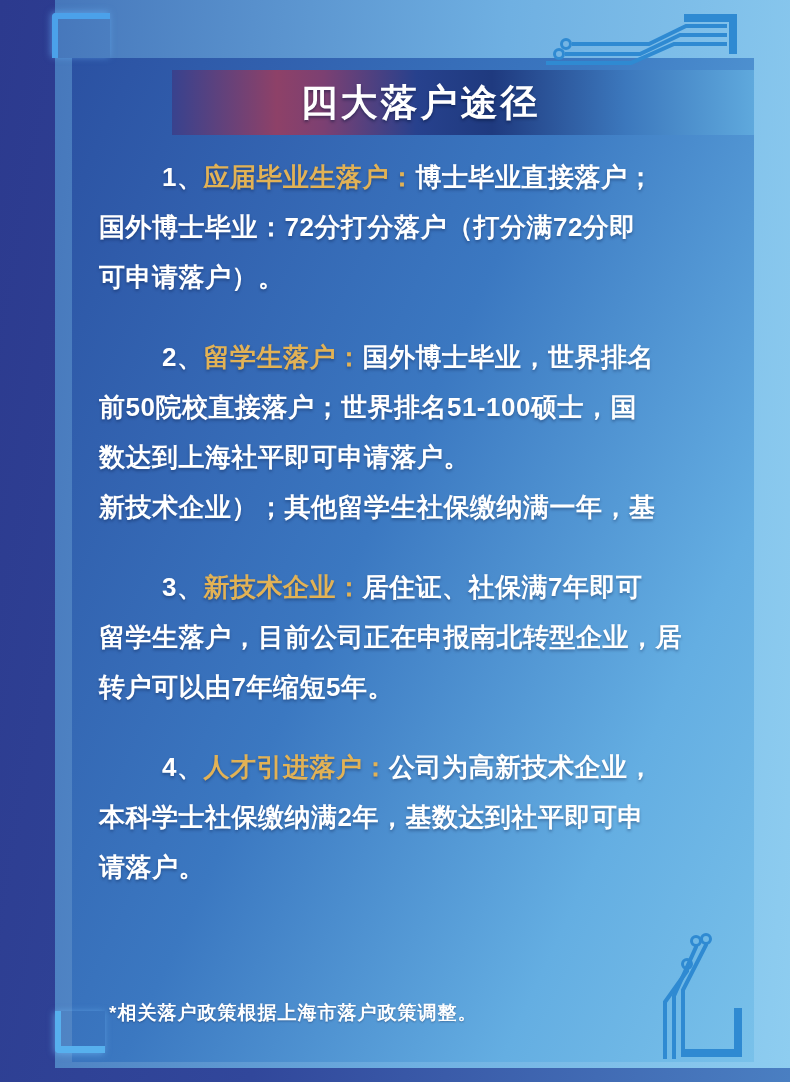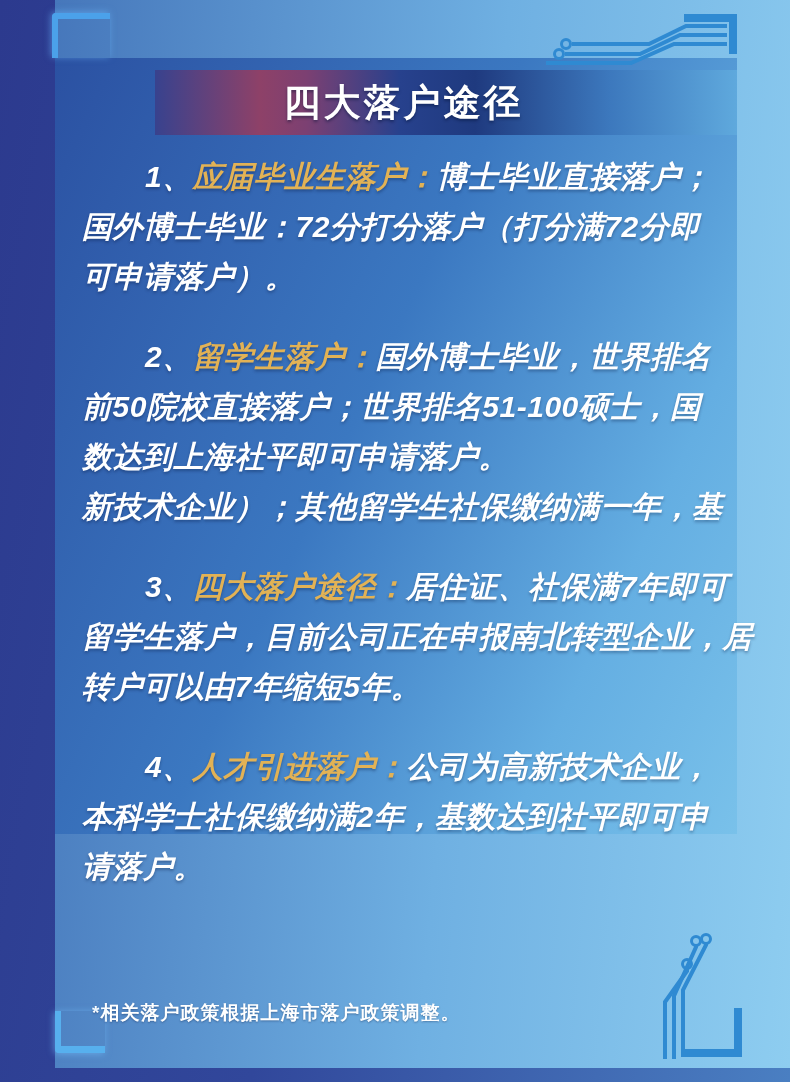--- a/index.html
+++ b/index.html
@@ -12,42 +12,42 @@
   .page{ position:absolute; inset:0; }
 
   
   .band{
     position:absolute; left:55px; top:0; right:0; bottom:14px;
     background:linear-gradient(95deg,#4677bb 0%,#6fb0e2 55%,#8ecdf0 100%);
   }
 
   
   .panel{
-    position:absolute; left:55px; top:58px; width:682px; height:776px;
+    position:absolute; left:72px; top:58px; width:682px; height:1004px;
     background:linear-gradient(115deg,#2b51a2 0%,#3b78c1 45%,#64aee2 78%,#79c1ea 100%);
   }
 
   
   .banner{
     position:absolute; left:100px; top:12px; width:582px; height:65px;
     display:flex; align-items:center; justify-content:center; padding-right:85px;
     background:linear-gradient(90deg,#38428e 0%,#8e4168 18%,#7c4072 26%,#27418d 42%,
                #1f3a7f 55%,#3c78bd 78%,#5fa9dd 100%);
   }
   .banner-title{
     color:#ffffff; font-size:37px; font-weight:700; letter-spacing:3px;
     text-shadow:0 2px 3px rgba(0,15,50,.45);
   }
 
   
   .content{ position:absolute; left:27px; top:94px; width:652px; }
   .para{ margin-bottom:30px; }
   .line{
-    color:#ffffff; font-size:30px; font-weight:700; line-height:50px; height:50px;
-    white-space:nowrap; text-shadow:0 2px 3px rgba(0,20,60,.35); letter-spacing:0.5px;font-style:italic;
+    color:#ffffff; font-size:26px; font-weight:700; line-height:50px; height:50px;
+    white-space:nowrap; text-shadow:0 2px 3px rgba(0,20,60,.35); letter-spacing:0.5px;
   }
   .indent{ display:inline-block; width:63px; }
   .gold{ color:#e2b255; }
 
   .footnote{
     position:absolute; left:37px; top:942px; color:#ffffff;
     font-size:19px; font-weight:600; letter-spacing:1px;
     text-shadow:0 1px 2px rgba(0,20,60,.35);
   }
 
@@ -87,21 +87,21 @@
       </div>
 
       <div class="para">
         <div class="line"><span class="indent"></span><span>2、</span><span class="gold">留学生落户：</span><span>国外博士毕业，世界排名</span></div>
         <div class="line">前50院校直接落户；世界排名51-100硕士，国</div>
         <div class="line">数达到上海社平即可申请落户。</div>
         <div class="line">新技术企业）；其他留学生社保缴纳满一年，基</div>
       </div>
 
       <div class="para">
-        <div class="line"><span class="indent"></span><span>3、</span><span class="gold">四大落户途径：</span><span>居住证、社保满7年即可</span></div>
+        <div class="line"><span class="indent"></span><span>3、</span><span class="gold">新技术企业：</span><span>居住证、社保满7年即可</span></div>
         <div class="line">留学生落户，目前公司正在申报南北转型企业，居</div>
         <div class="line">转户可以由7年缩短5年。</div>
       </div>
 
       <div class="para">
         <div class="line"><span class="indent"></span><span>4、</span><span class="gold">人才引进落户：</span><span>公司为高新技术企业，</span></div>
         <div class="line">本科学士社保缴纳满2年，基数达到社平即可申</div>
         <div class="line">请落户。</div>
       </div>
 

